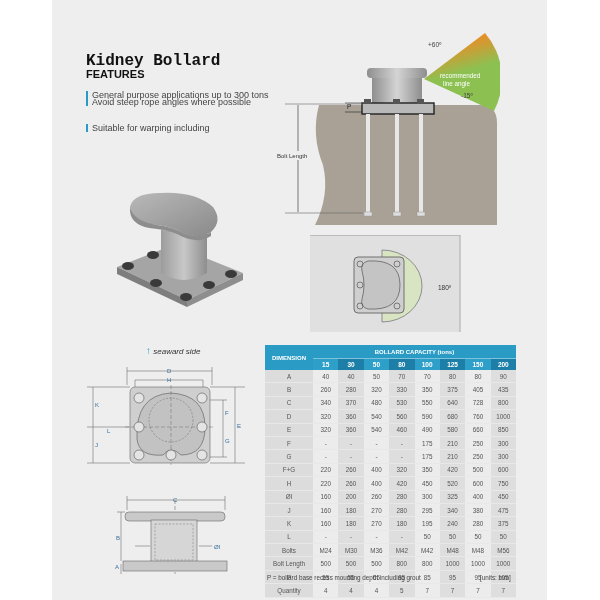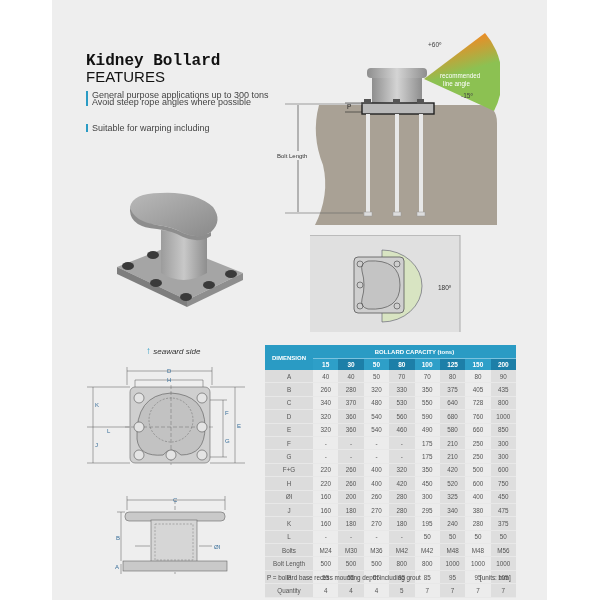--- a/index.html
+++ b/index.html
@@ -1,19 +1,19 @@
 <!DOCTYPE html>
 <html><head>
 <meta charset="utf-8">
 <style>
   html, body { margin:0; padding:0; }
   body { width:600px; height:600px; background:#ffffff; position:relative; overflow:hidden; font-family:"Liberation Sans", sans-serif; }
   .panel { position:absolute; left:52px; top:0; width:495px; height:600px; background:#eeeeee; }
   .title { position:absolute; left:86px; top:8px; font-size:16px; font-weight:bold; color:#111; font-family:Liberation Mono, monospace;margin-top:44px; }
-  .features-h { position:absolute; left:86px; top:68px; font-size:15px; font-weight:normal; color:#111; }
+  .features-h { position:absolute; left:86px; top:68px; font-size:11px; font-weight:bold; color:#111; }
   .feat { position:absolute; left:86px; font-size:9px; color:#444; white-space:nowrap; }
   .feat .bar { display:inline-block; width:2px; height:8px; background:#2a9bc4; margin-right:4px; vertical-align:-1px; }
   .abs { position:absolute; }
   svg text { font-family:"Liberation Sans", sans-serif; }
   table.spec { position:absolute; left:265px; top:345px; border-collapse:collapse; width:251px; font-size:6.3px; color:#555; table-layout:fixed; }
   table.spec th { color:#fff; font-weight:bold; padding:0; text-align:center; }
   table.spec td { padding:0; text-align:center; height:12.4px; border-bottom:1px solid #e8e8e8; }
   .hdr-dim { background:#2a9bc4; width:48px; font-size:6px; }
   .hdr-cap { background:#2a9bc4; height:13px; font-size:6px; border-bottom:1px solid #7cc3de; }
   .hdr-c { height:11px; font-size:6.5px; }

